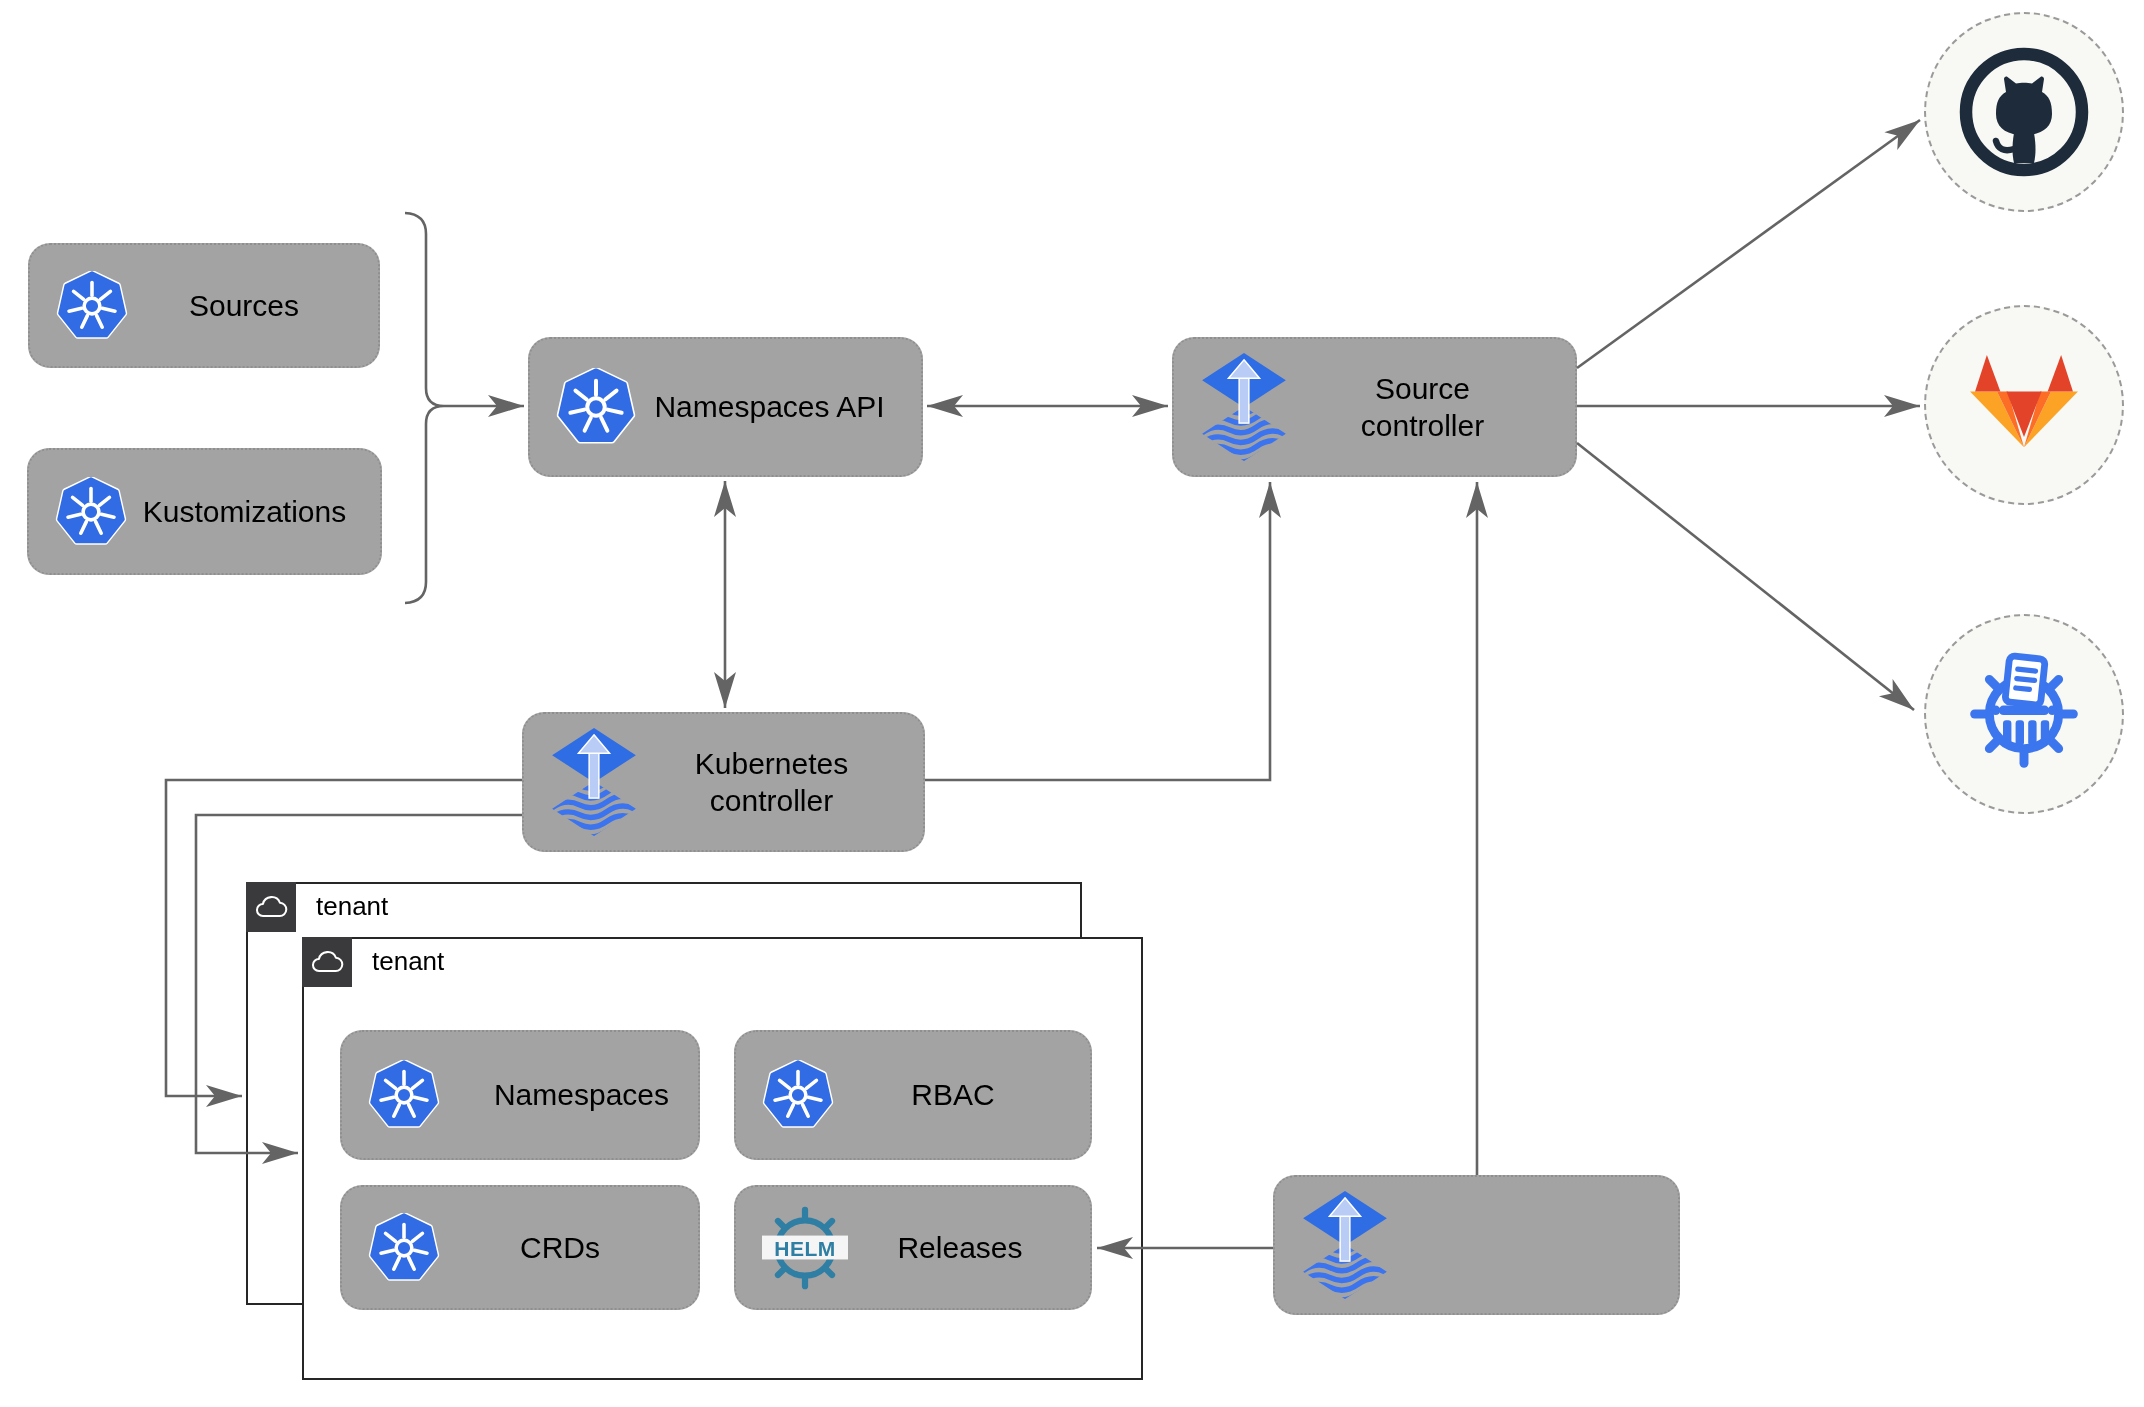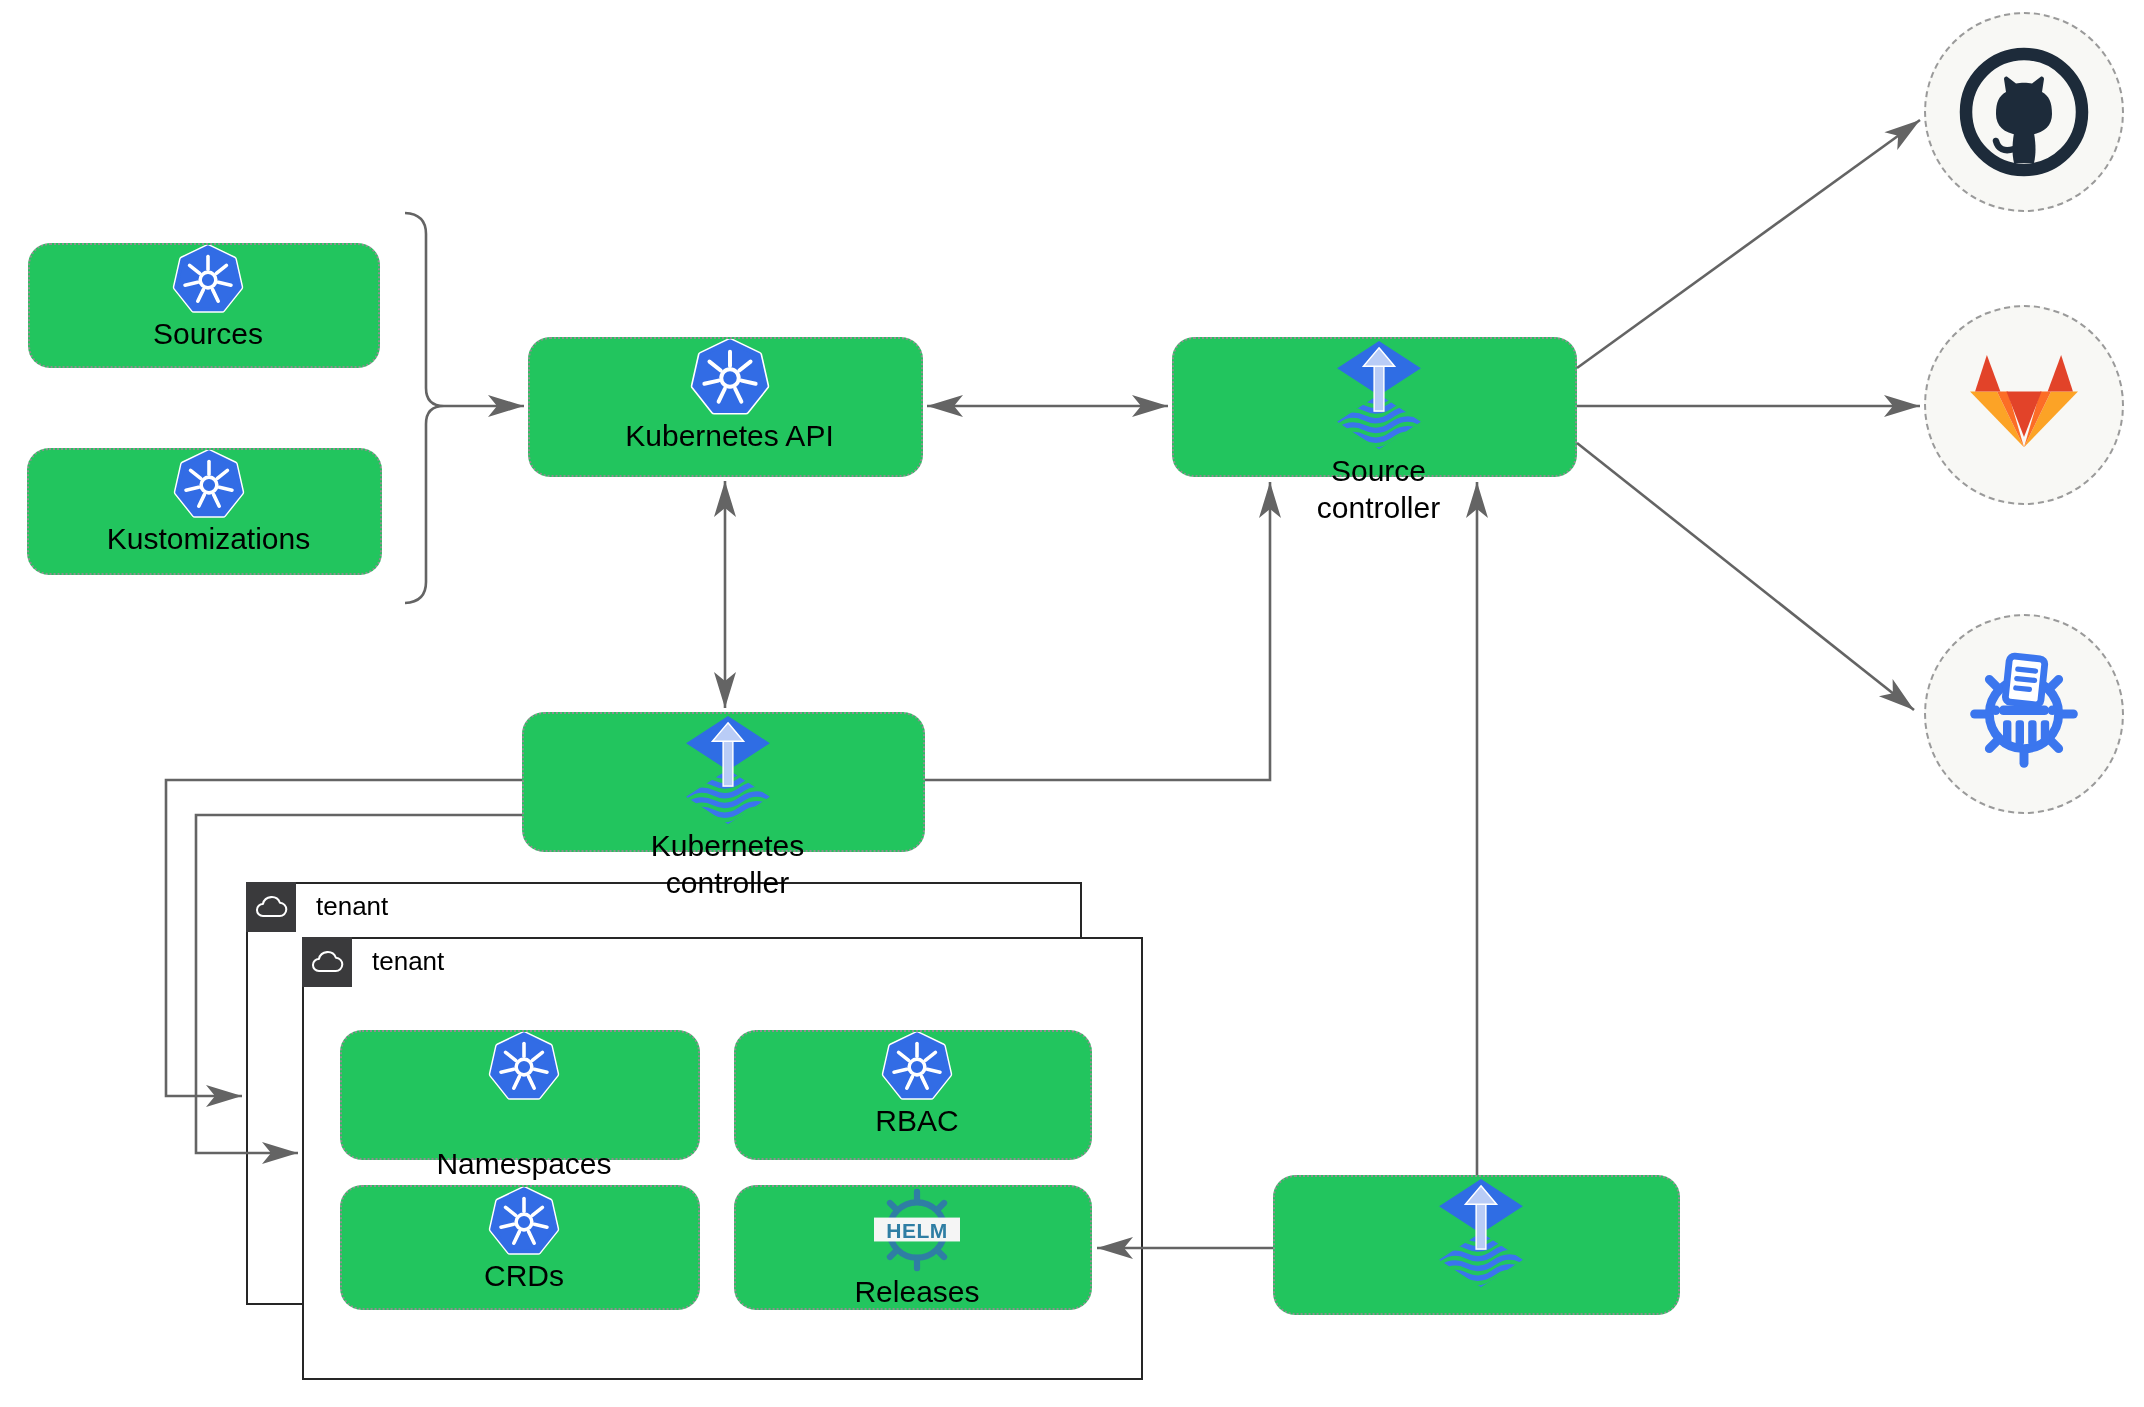--- a/index.html
+++ b/index.html
@@ -1,20 +1,20 @@
 <!DOCTYPE html>
 <html><head>
 <meta charset="utf-8">
 <style>
   html,body{margin:0;padding:0;background:#fff;}
   #canvas{position:relative;width:2144px;height:1407px;background:#ffffff;overflow:hidden;
           font-family:"Liberation Sans",sans-serif;}
   svg.layer{position:absolute;left:0;top:0;z-index:6;pointer-events:none;}
-  .node{position:absolute;background:#22c55e;border:2px dotted #8f8f8f;border-radius:22px;
-        display:flex;align-items:center;box-sizing:border-box;padding:0 18px 0 26px;z-index:3;flex-direction:column;}
+  .node{position:absolute;background:#a3a3a3;border:2px dotted #8f8f8f;border-radius:22px;
+        display:flex;align-items:center;box-sizing:border-box;padding:0 18px 0 26px;z-index:3;}
   .node .nlabel{flex:1;text-align:center;font-size:30px;color:#000;line-height:1.24;}
   .node .nlabel.narrow{display:flex;justify-content:center;}
   .node .nlabel.narrow span{display:inline-block;max-width:170px;}
   .icon{flex:0 0 auto;}
   .tenant{position:absolute;background:#ffffff;border:2.5px solid #262626;box-sizing:border-box;}
   .tenant-outer{left:246px;top:882px;width:836px;height:423px;z-index:1;}
   .tenant-inner{left:302px;top:937px;width:841px;height:443px;z-index:2;}
   .tenant-head{position:absolute;left:-2.5px;top:-2.5px;width:50px;height:50px;background:#3a3a3c;
                display:flex;align-items:center;justify-content:center;}
   .tenant-label{position:absolute;left:60px;top:-2.5px;height:50px;display:flex;align-items:center;
@@ -161,21 +161,21 @@
     <svg class="icon" width="72" height="70" viewBox="0 0 100 98">
         <use href="#sym-k8s"></use>
       </svg>
     <div class="nlabel">Kustomizations</div>
   </div>
 
   <div class="node" style="left:528px;top:337px;width:395px;height:140px;">
     <svg class="icon" width="80" height="78" viewBox="0 0 100 98">
         <use href="#sym-k8s"></use>
       </svg>
-    <div class="nlabel">Kubernetes API</div>
+    <div class="nlabel">Namespaces API</div>
   </div>
 
   <div class="node" style="left:1172px;top:337px;width:405px;height:140px;">
     <svg class="icon" width="88" height="113" viewBox="0 0 90 116">
         <use href="#sym-flux"></use>
       </svg>
     <div class="nlabel narrow">
         <span>Source controller</span>
       </div>
   </div>

